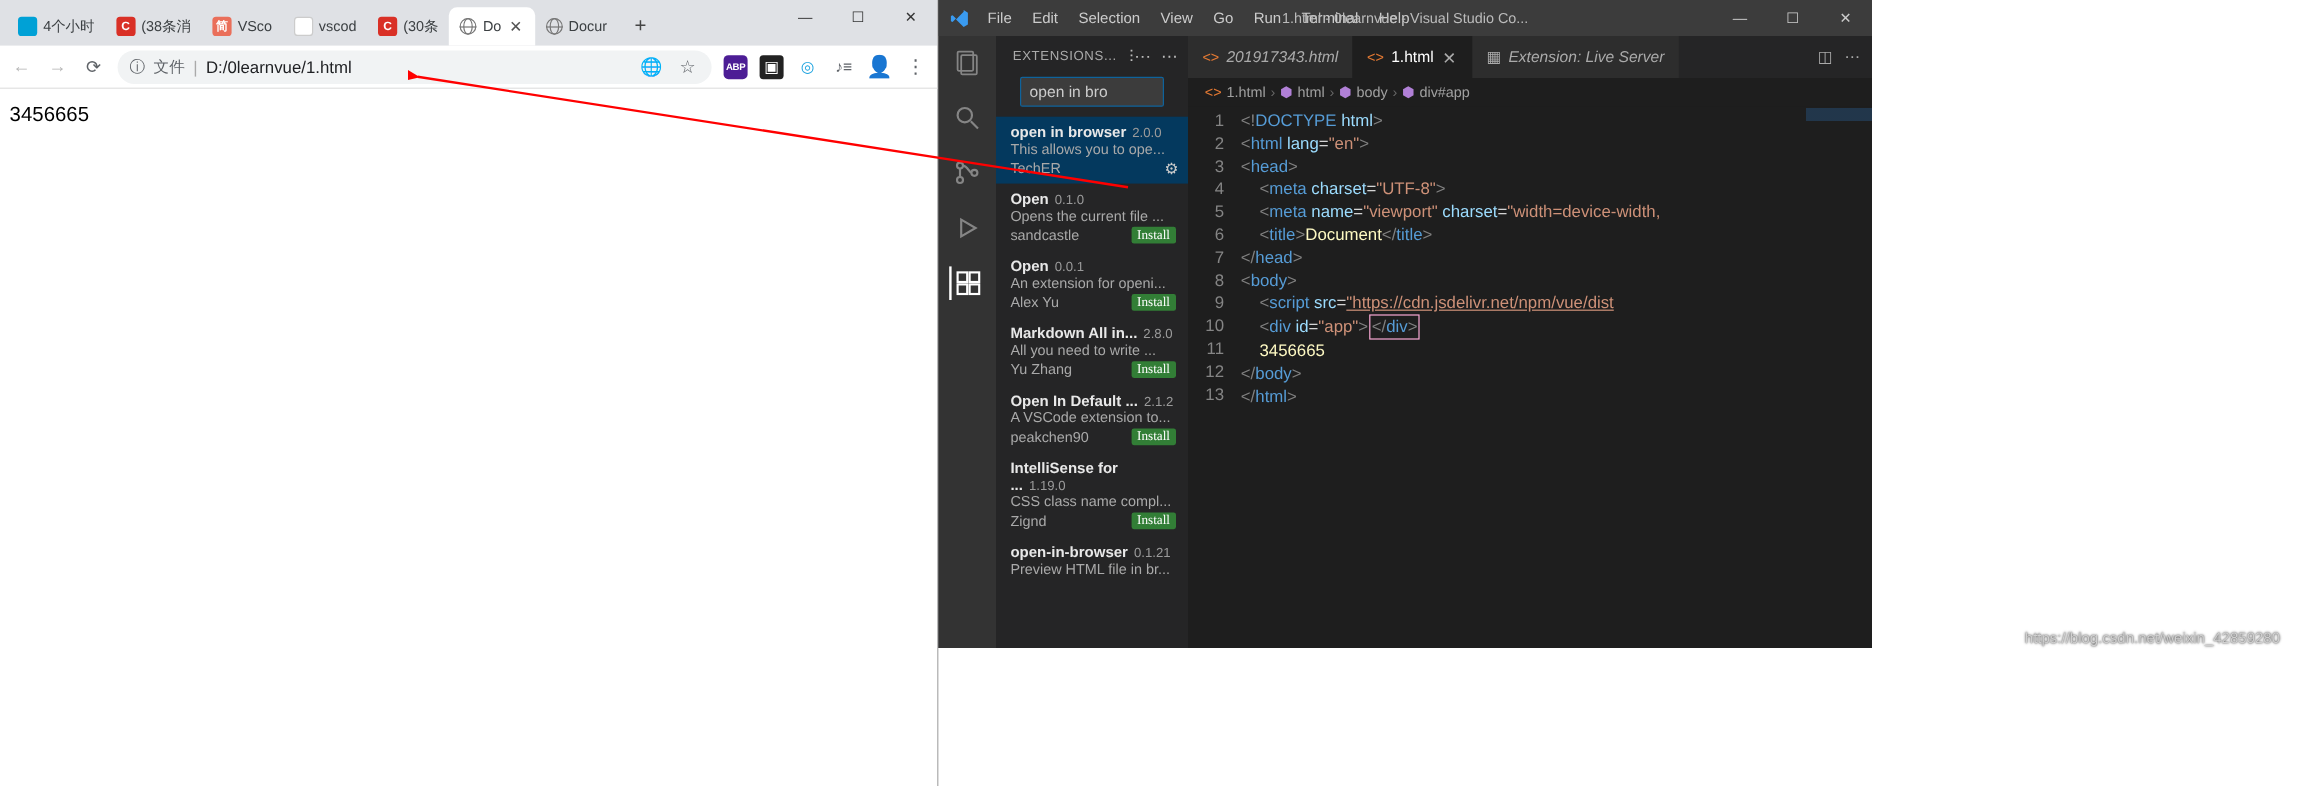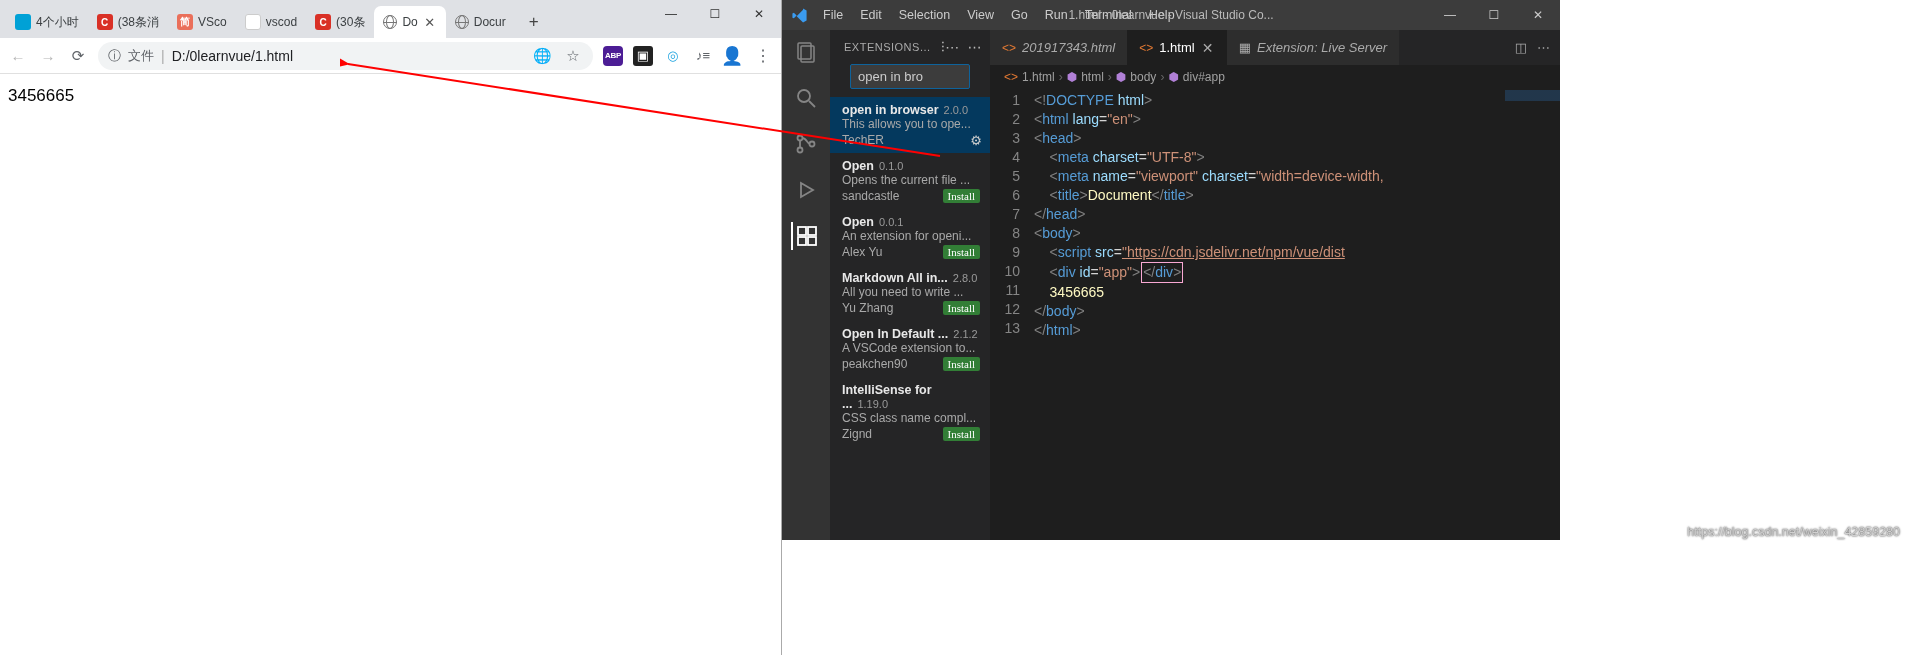--- a/index.html
+++ b/index.html
@@ -281,20 +281,27 @@
             </div>
           </div>
           <div class="ext-item">
             <div class="ext-row1"><b>IntelliSense for ...</b><span class="ver">1.19.0</span></div>
   <div class="ext-desc">CSS class name compl...</div>
   <div class="ext-foot">
               <span class="ext-pub">Zignd</span>
               <span class="install-btn">Install</span>
             </div>
           </div>
+          <div class="ext-item">
+            <div class="ext-row1"><b>open-in-browser</b><span class="ver">0.1.21</span></div>
+  <div class="ext-desc">Preview HTML file in br...</div>
+  <div class="ext-foot">
+              <span class="ext-pub"></span>
+            </div>
+          </div>
         </div>
     </div>
 
     <div class="editor">
       <div class="tabbar">
         <div class="ed-tab">
             <span class="file-ico">&lt;&gt;</span>
             <span>201917343.html</span>
           </div>
         <div class="ed-tab active">

